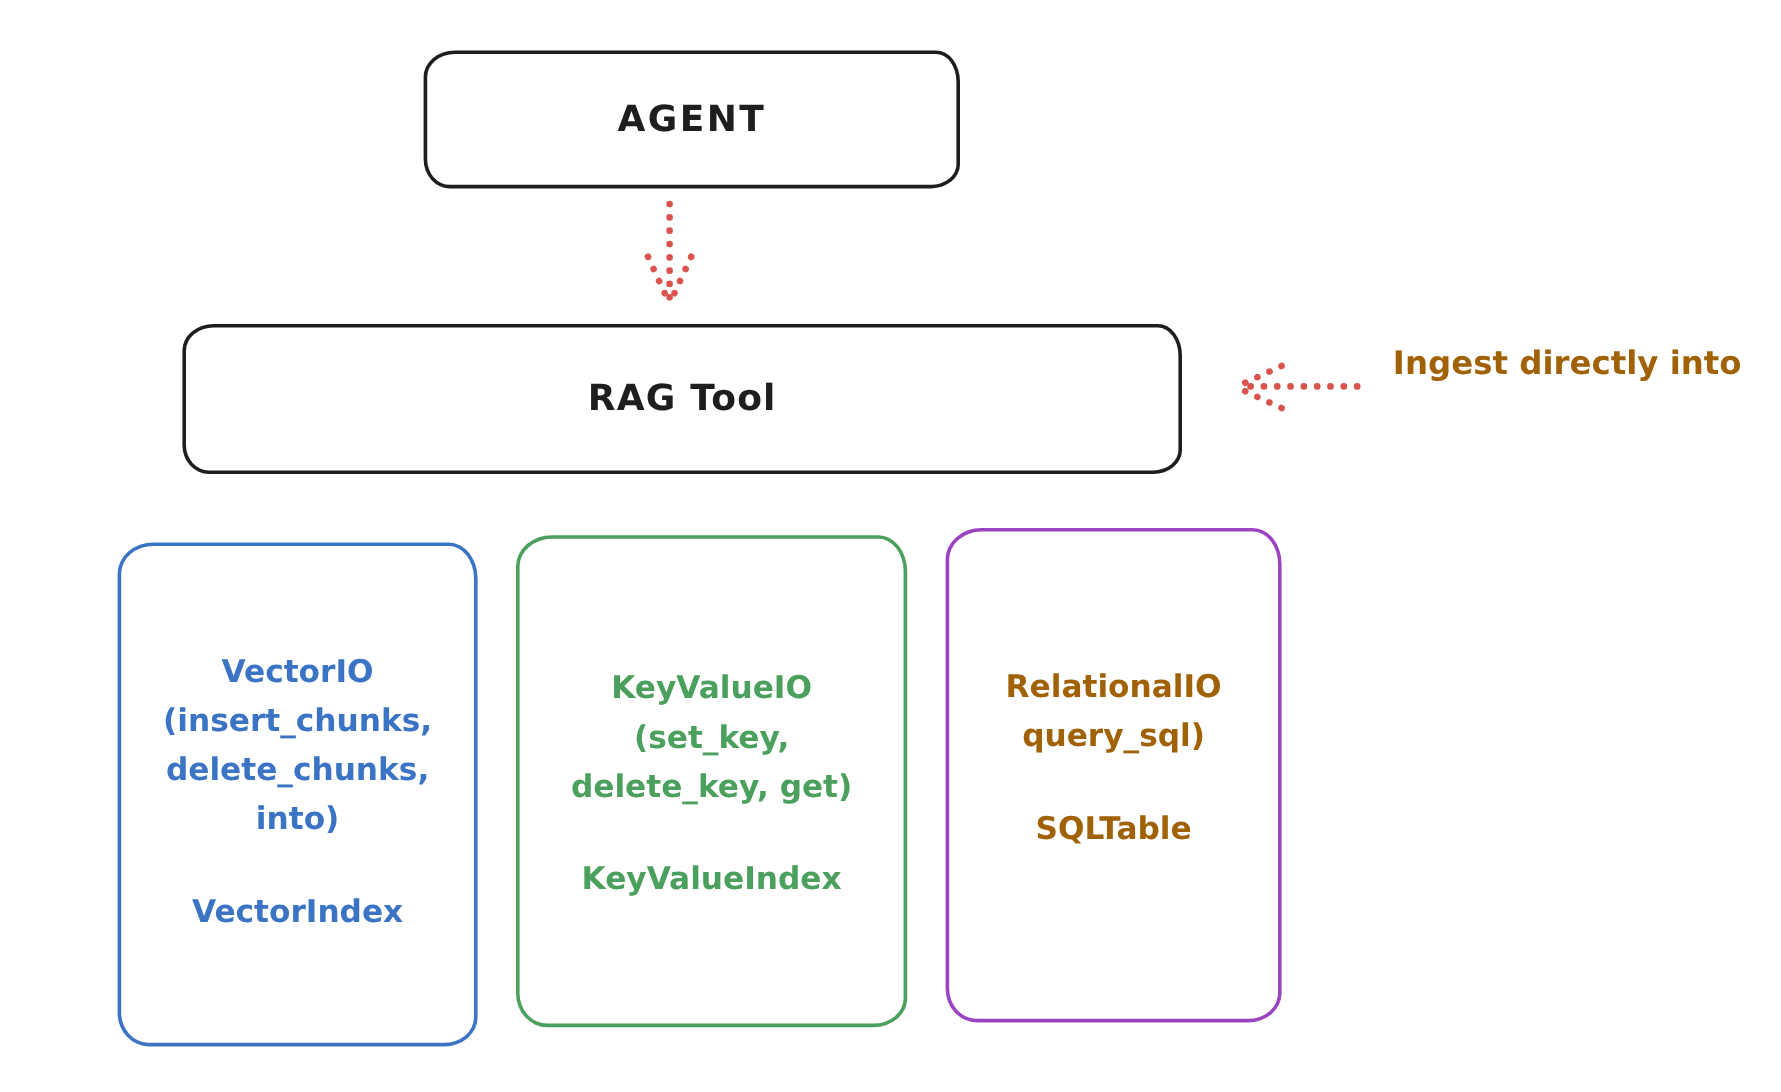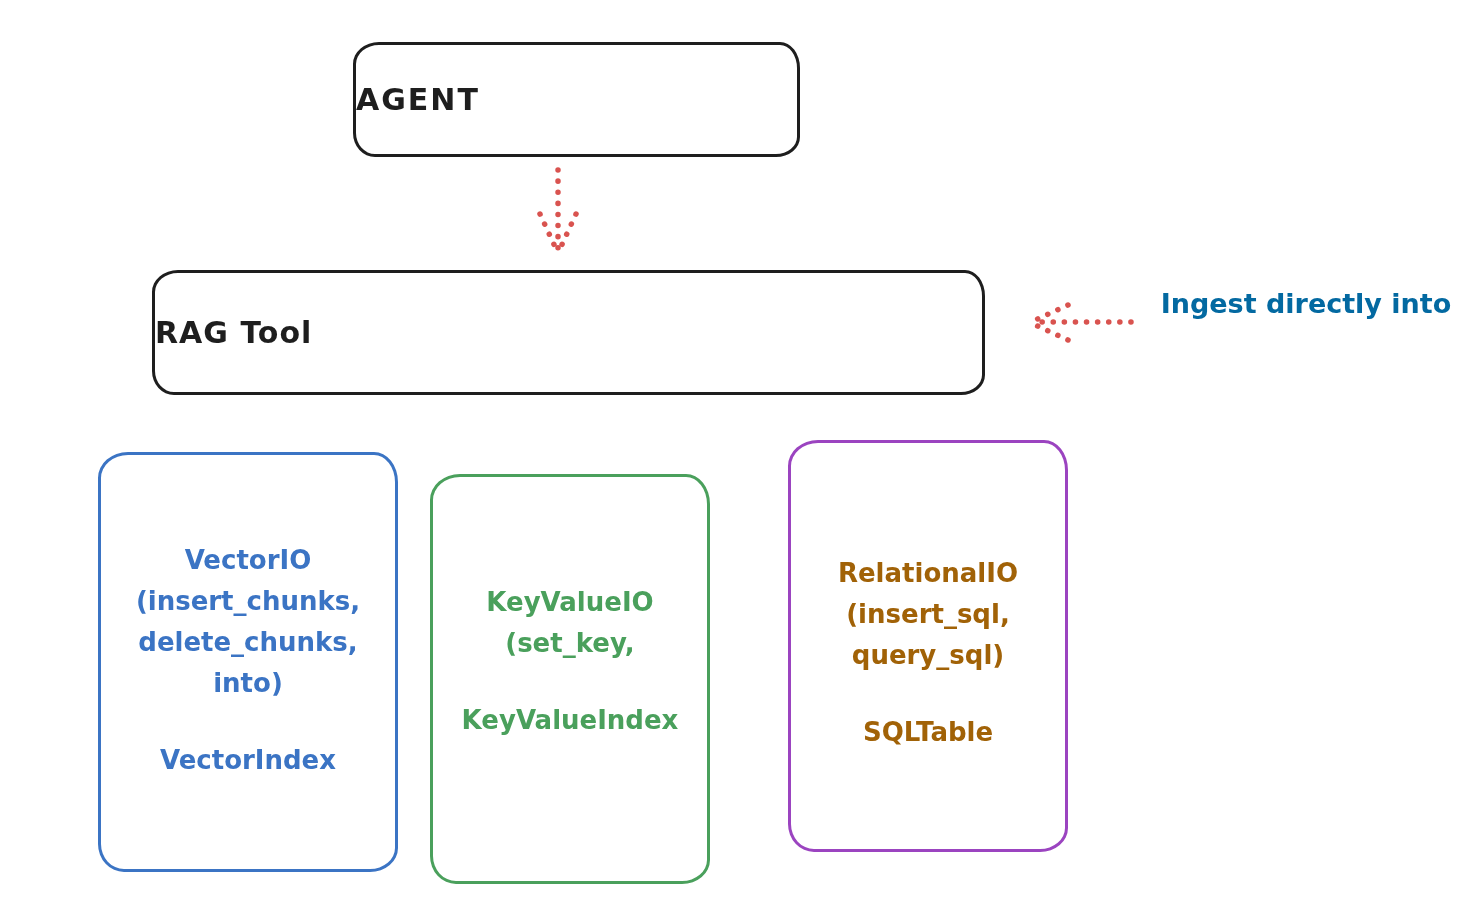--- a/index.html
+++ b/index.html
@@ -14,21 +14,21 @@
     height: 910px;
     background: #ffffff;
     overflow: hidden;
   }
   .node {
     position: absolute;
     border: 3.5px solid #1e1e1e;
     border-radius: 26px 20px 24px 22px / 22px 26px 20px 24px;
     display: flex;
     align-items: center;
-    justify-content: flex-start;
+    justify-content: center;
     background: #ffffff;
     box-sizing: border-box;
   }
   .node-label {
     color: #1e1e1e;
     font-size: 30px;
     font-weight: bold;
     letter-spacing: 2px;
     white-space: nowrap;
   }
@@ -41,42 +41,42 @@
     border-style: solid;
     border-width: 3.5px;
     background: #ffffff;
     box-sizing: border-box;
     display: flex;
     flex-direction: column;
     align-items: center;
     text-align: center;
   }
   #vector-box     { left: 70px;  top: 452px; width: 300px; height: 420px; border-color: #3b74c4; color: #3b74c4; padding-top: 85px; margin-left: 28px; }
-  #keyvalue-box   { left: 430px; top: 446px; width: 280px; height: 410px; border-color: #4aa05c; color: #4aa05c; padding-top: 105px; margin-top: 28px; }
+  #keyvalue-box   { left: 430px; top: 446px; width: 326px; height: 410px; border-color: #4aa05c; color: #4aa05c; padding-top: 105px; }
   #relational-box { left: 788px; top: 440px; width: 280px; height: 412px; border-color: #9b44c0; color: #a16207; padding-top: 110px; }
   .store-line {
     font-size: 26px;
     font-weight: bold;
     line-height: 41px;
     white-space: nowrap;
   }
   .index-label {
     font-size: 26px;
     font-weight: bold;
     line-height: 41px;
     margin-top: 36px;
     white-space: nowrap;
   }
   .annotation {
     position: absolute;
     left: 1138px;
     top: 284px;
     width: 336px;
     text-align: center;
-    color: #0369a1;
+    color: #a16207;
     font-size: 27px;
     font-weight: bold;
     line-height: 39px;
   }
   #arrows {
     position: absolute;
     left: 0;
     top: 0;
     pointer-events: none;
   }
@@ -124,23 +124,23 @@
     <div class="store-line">VectorIO</div>
     <div class="store-line">(insert_chunks,</div>
     <div class="store-line">delete_chunks,</div>
     <div class="store-line">into)</div>
     <div class="index-label">VectorIndex</div>
   </div>
 
   <div class="store-box" id="keyvalue-box">
     <div class="store-line">KeyValueIO</div>
     <div class="store-line">(set_key,</div>
+    <div class="store-line">delete_key, get)</div>
     <div class="index-label">KeyValueIndex</div>
   </div>
 
   <div class="store-box" id="relational-box">
     <div class="store-line">RelationalIO</div>
-    <div class="store-line">(insert_sql,</div>
     <div class="store-line">query_sql)</div>
     <div class="index-label">SQLTable</div>
   </div>
 
 </div>
 
 </body></html>

